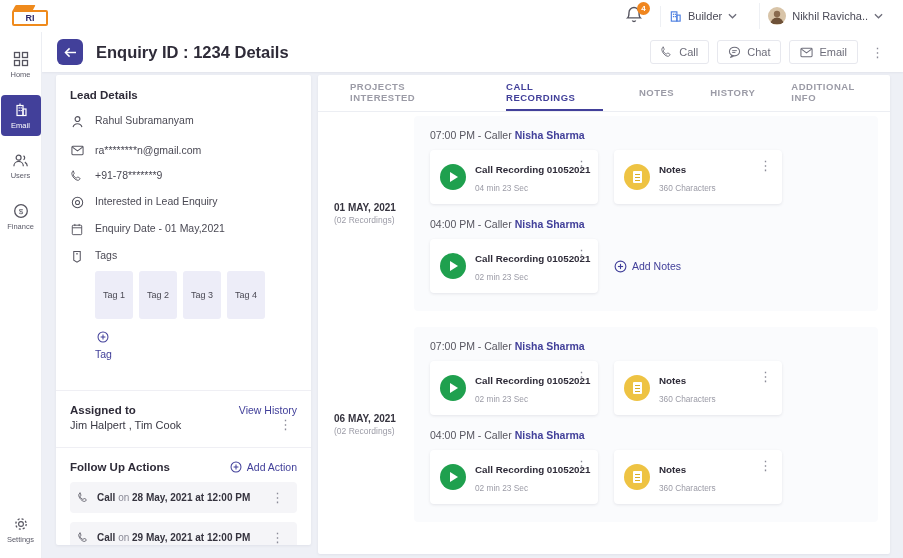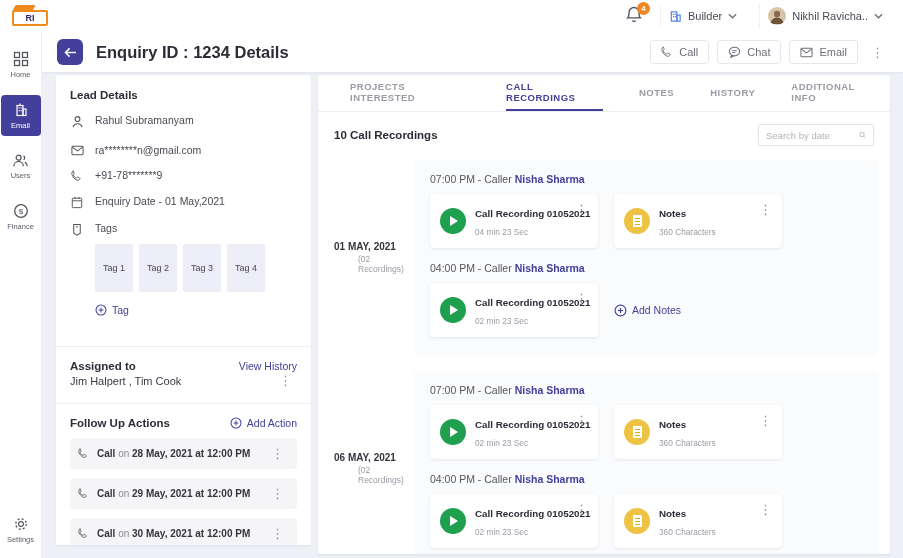--- a/index.html
+++ b/index.html
@@ -39,21 +39,21 @@
 
   
   .leftcard { position:absolute; left:14px; top:3px; width:255px; height:470px; background:#ffffff; border-radius:2px; box-shadow:0 1px 3px rgba(40,40,70,0.07); padding:14px 14px 0; overflow:hidden; }
   .sec-head { font-size:11.5px; font-weight:bold; color:#2e2b38; }
   .ld-row { display:flex; align-items:flex-start; gap:11px; margin-top:13px; }
   .ld-row .ic { width:14px; display:flex; justify-content:center; padding-top:1px; flex:none; }
   .ld-row .txt { font-size:10.5px; color:#4a4954; }
   .tags-chips { display:flex; gap:6px; margin:8px 0 0 25px; }
   .chip { background:#ededf8; color:#4a4954; font-size:9px; padding:19px 8px; border-radius:3px; cursor:pointer; }
   .addlink { display:inline-flex; align-items:center; gap:5px; color:#42409a; font-size:10.5px; cursor:pointer; }
-  .addtag { margin:12px 0 16px 25px; }
+  .addtag { margin:12px 0 16px 25px;flex-direction:column; }
   .divider { height:1px; background:#efeff4; margin:14px -14px 0; }
   .row-between { display:flex; align-items:center; justify-content:space-between; }
   .assigned-head { margin-top:13px; }
   .viewhist { color:#42409a; font-size:10.5px; cursor:pointer; }
   .assigned-names { font-size:11px; color:#3a3944; }
   .fu-head { margin-top:13px; }
   .fu-row { display:flex; align-items:center; gap:8px; background:#f5f5f8; border-radius:4px; padding:7px 8px; margin-top:9px; cursor:pointer; }
   .fu-row .fu-txt { font-size:10px; color:#35333e; }
   .fu-row .fu-txt b { font-weight:bold; }
   .fu-row .fu-on { color:#8b8b98; font-weight:normal; }
@@ -66,21 +66,21 @@
   .tab.active { color:#42409a; border-bottom-color:#42409a; }
   .count-row { display:flex; align-items:center; justify-content:space-between; padding:12px 16px 10px; }
   .count-label { font-size:11.5px; font-weight:bold; color:#2e2b38; }
   .searchbox { display:flex; align-items:center; border:1px solid #e1e2e9; border-radius:3px; padding:4px 7px; width:116px; gap:5px; }
   .searchbox input { border:none; outline:none; width:88px; font-size:9.5px; color:#4a4954; font-family:"Liberation Sans", sans-serif; }
   .searchbox input::placeholder { color:#b2b2bd; }
 
   .group { display:flex; margin:4px 0 16px 0; }
   .g-datecol { width:96px; flex:none; display:flex; flex-direction:column; justify-content:center; padding-left:16px; }
   .g-date { font-size:10px; font-weight:bold; color:#35333e; }
-  .g-count { font-size:8.5px; color:#9b9ba6; margin-top:2px;margin-left:24px; }
+  .g-count { font-size:8.5px; color:#9b9ba6; margin-top:2px; }
   .g-body { flex:1; background:#fafbfd; border-radius:4px; padding:13px 16px 4px; margin-right:12px; }
   .entry { margin-bottom:14px; }
   .time-line { font-size:10.5px; color:#56555f; margin-bottom:9px; }
   .caller { color:#42409a; font-weight:bold; }
   .cards { display:flex; align-items:center; gap:16px; }
   .rec-card { width:168px; background:#ffffff; border-radius:4px; box-shadow:0 1px 3px rgba(40,40,70,0.10); padding:9px 8px 9px 10px; display:flex; align-items:center; gap:9px; position:relative; }
   .rec-card .kebab { position:absolute; top:7px; right:5px; }
   .cc-title { font-size:9.8px; font-weight:bold; color:#2e2b38; white-space:nowrap; }
   .cc-sub { font-size:8.3px; color:#9b9ba6; margin-top:3px; }
   .play { width:26px; height:26px; border-radius:50%; background:#1fa04e; flex:none; display:flex; align-items:center; justify-content:center; cursor:pointer; }
@@ -246,20 +246,29 @@
 
       <div class="ld-row">
         <span class="ic">
             <svg width="12" height="12" viewBox="0 0 14 14">
               <path d="M3 1.5c.8 0 2 2.2 1.6 2.9-.3.6-1.1.9-.9 1.6.3 1.1 2.2 3 3.3 3.3.7.2 1-.6 1.6-.9.7-.4 2.9.8 2.9 1.6 0 .9-1.3 2-2.3 2C6.3 12 2 7.7 2 3.8c0-1 1.1-2.3 2.3-2.3z" fill="none" stroke="#55545f" stroke-width="1.1" transform="translate(-1,0)"></path>
             </svg>
           </span>
         <span class="txt">+91-78*******9</span>
       </div>
 
+      <div class="ld-row">
+        <span class="ic">
+            <svg width="13" height="13" viewBox="0 0 14 14">
+              <circle cx="7" cy="7" r="5.6" fill="none" stroke="#55545f" stroke-width="1.1"></circle>
+              <circle cx="7" cy="7" r="2.2" fill="none" stroke="#55545f" stroke-width="1.1"></circle>
+            </svg>
+          </span>
+        <span class="txt">Interested in Lead Enquiry</span>
+      </div>
 
       <div class="ld-row">
         <span class="ic">
             <svg width="12" height="13" viewBox="0 0 14 15">
               <rect x="1.5" y="2.5" width="11" height="11" rx="1" fill="none" stroke="#55545f" stroke-width="1.1"></rect>
               <line x1="1.5" y1="5.5" x2="12.5" y2="5.5" stroke="#55545f" stroke-width="1.1"></line>
               <line x1="4.5" y1="1" x2="4.5" y2="3.5" stroke="#55545f" stroke-width="1.1"></line>
               <line x1="9.5" y1="1" x2="9.5" y2="3.5" stroke="#55545f" stroke-width="1.1"></line>
             </svg>
           </span>
@@ -341,30 +350,20 @@
 
     <div class="rightpanel">
       <div class="tabs">
         <span class="tab">PROJECTS INTERESTED</span>
         <span class="tab active">CALL RECORDINGS</span>
         <span class="tab">NOTES</span>
         <span class="tab">HISTORY</span>
         <span class="tab">ADDITIONAL INFO</span>
       </div>
 
-      <div class="count-row">
-        <span class="count-label">10 Call Recordings</span>
-        <div class="searchbox">
-          <input type="text" placeholder="Search by date" style="">
-          <svg width="12" height="12" viewBox="0 0 14 14">
-              <circle cx="6" cy="6" r="4.3" fill="none" stroke="#9b9ba6" stroke-width="1.3"></circle>
-              <line x1="9.3" y1="9.3" x2="12.6" y2="12.6" stroke="#9b9ba6" stroke-width="1.3"></line>
-            </svg>
-        </div>
-      </div>
 
       <div class="group">
         <div class="g-datecol">
           <span class="g-date">01 MAY, 2021</span>
           <span class="g-count">(02 Recordings)</span>
         </div>
         <div class="g-body">
 
           <div class="entry">
             <div class="time-line"><span>07:00 PM - Caller</span> <span class="caller">Nisha Sharma</span></div>

